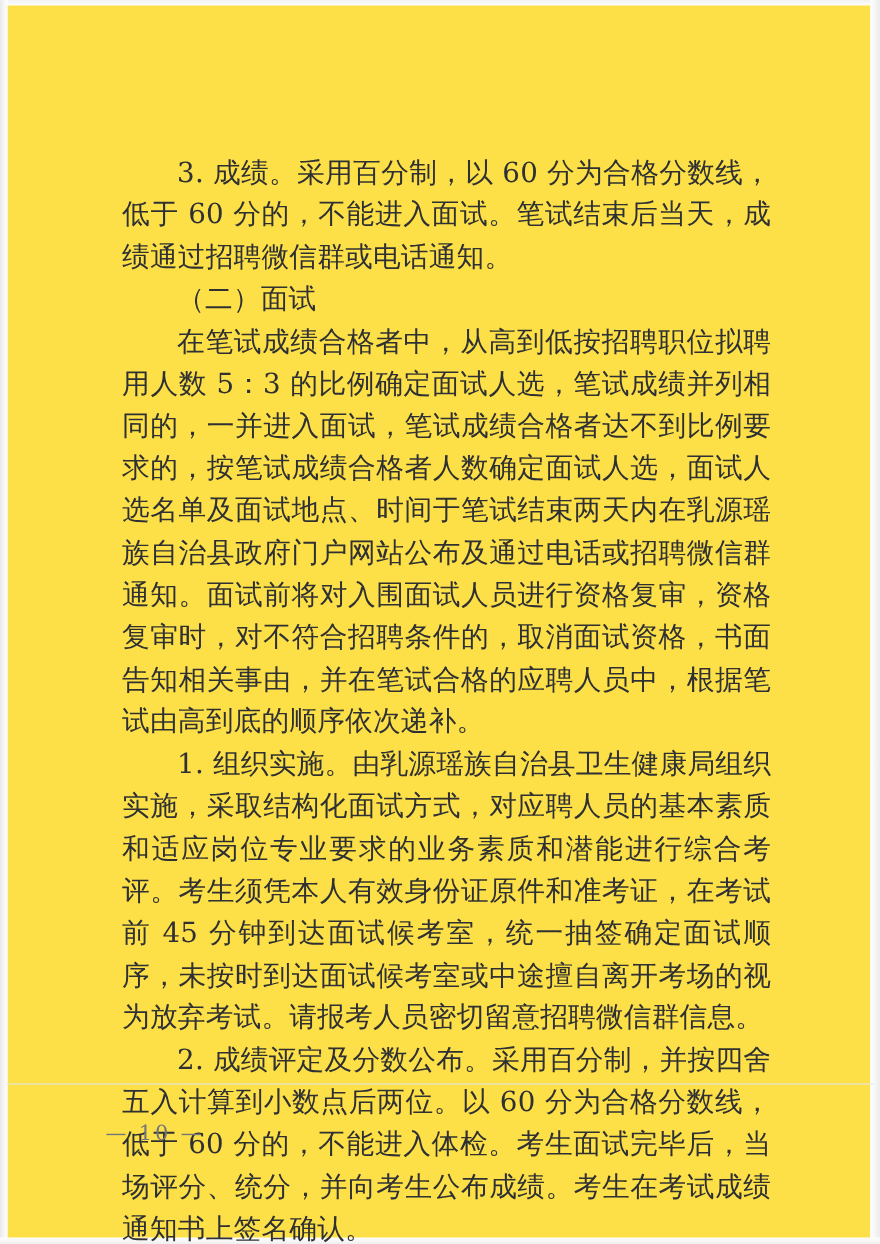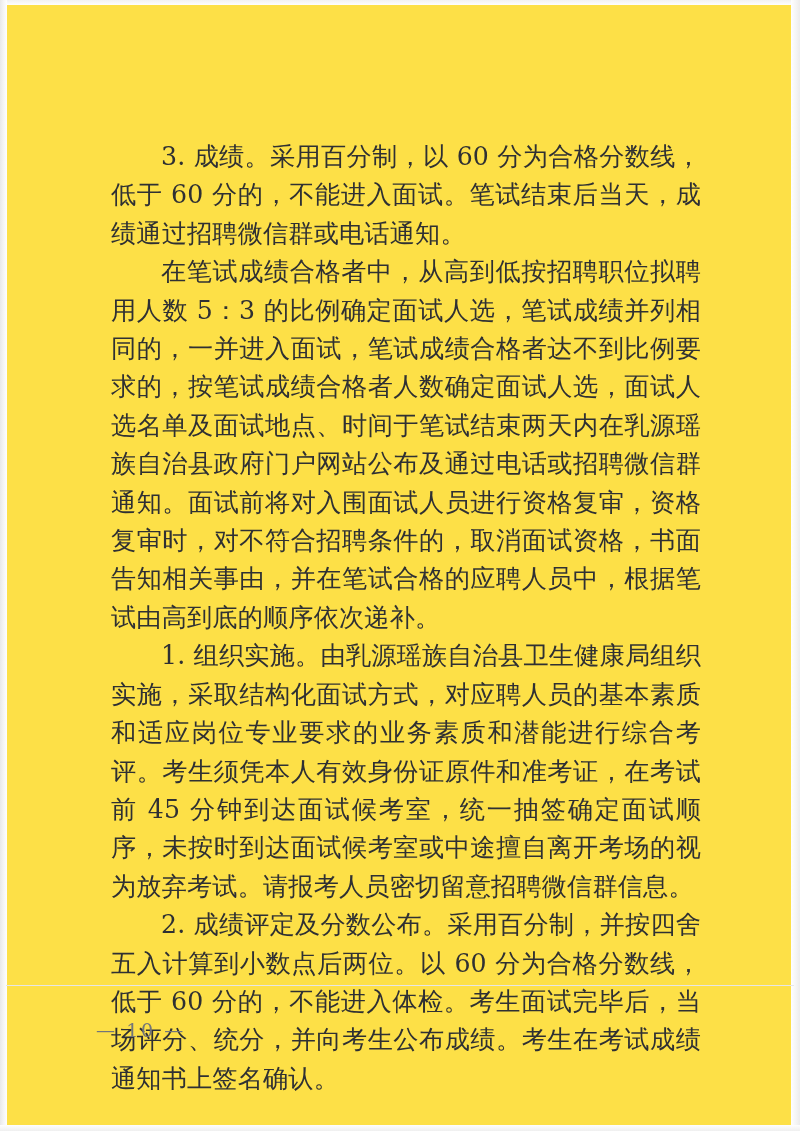--- a/index.html
+++ b/index.html
@@ -105,20 +105,21 @@
 <div class="page">
 
   <div class="scan-edge-top"></div>
   <div class="scan-edge-left"></div>
   <div class="scan-edge-right"></div>
   <div class="scan-edge-bottom"></div>
   <div class="scan-seam"></div>
 
   <div class="body-text">
     <p class="para">3. 成绩。采用百分制，以 60 分为合格分数线，低于 60 分的，不能进入面试。笔试结束后当天，成绩通过招聘微信群或电话通知。</p>
+    <p class="para">（二）面试</p>
     <p class="para">在笔试成绩合格者中，从高到低按招聘职位拟聘用人数 5：3 的比例确定面试人选，笔试成绩并列相同的，一并进入面试，笔试成绩合格者达不到比例要求的，按笔试成绩合格者人数确定面试人选，面试人选名单及面试地点、时间于笔试结束两天内在乳源瑶族自治县政府门户网站公布及通过电话或招聘微信群通知。面试前将对入围面试人员进行资格复审，资格复审时，对不符合招聘条件的，取消面试资格，书面告知相关事由，并在笔试合格的应聘人员中，根据笔试由高到底的顺序依次递补。</p>
     <p class="para">1. 组织实施。由乳源瑶族自治县卫生健康局组织实施，采取结构化面试方式，对应聘人员的基本素质和适应岗位专业要求的业务素质和潜能进行综合考评。考生须凭本人有效身份证原件和准考证，在考试前 45 分钟到达面试候考室，统一抽签确定面试顺序，未按时到达面试候考室或中途擅自离开考场的视为放弃考试。请报考人员密切留意招聘微信群信息。</p>
     <p class="para">2. 成绩评定及分数公布。采用百分制，并按四舍五入计算到小数点后两位。以 60 分为合格分数线，低于 60 分的，不能进入体检。考生面试完毕后，当场评分、统分，并向考生公布成绩。考生在考试成绩通知书上签名确认。</p>
   </div>
 
   <div class="page-number">— 10 —</div>
 
 </div>
 
 </body></html>

